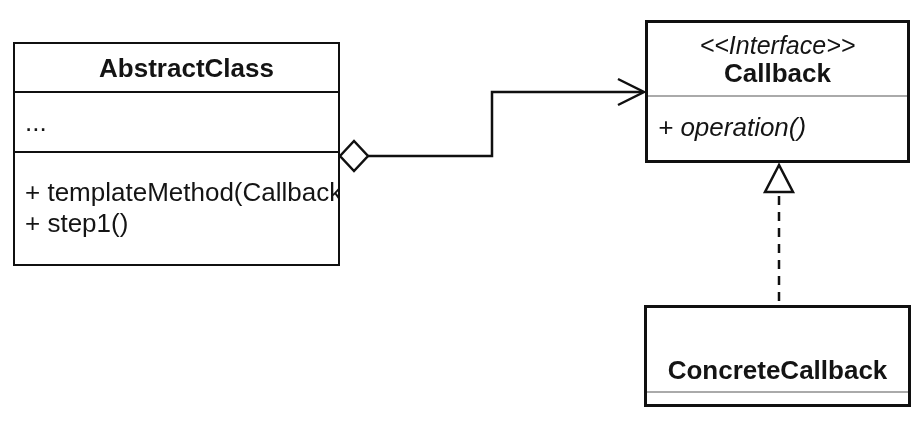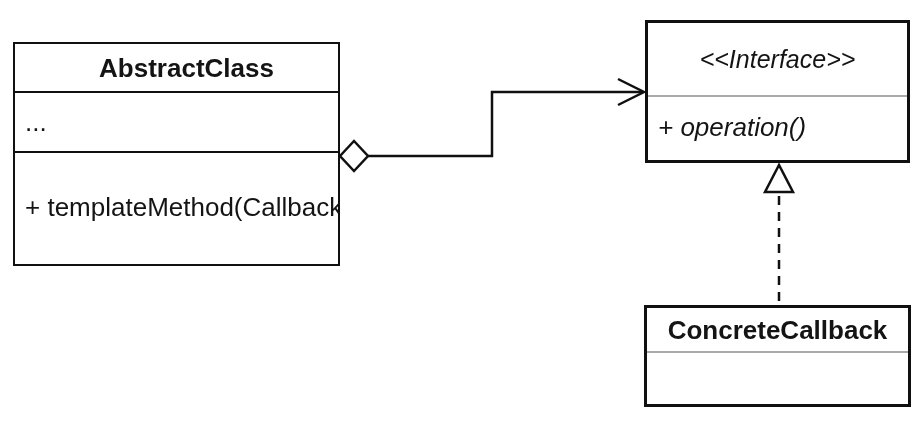--- a/index.html
+++ b/index.html
@@ -63,21 +63,21 @@
   #box-abstract { left: 13px; top: 42px; width: 327px; height: 224px; }
   #box-abstract .uml-header  { height: 49px; }
   #box-abstract .attrs-sec   { height: 60px; }
   #box-abstract .methods-sec { height: 107px; padding-top: 2px; }
 
   #box-callback { left: 645px; top: 20px; width: 265px; height: 143px; }
   #box-callback .uml-header  { height: 74px; }
   #box-callback .methods-sec { height: 61px; }
 
   #box-concrete { left: 644px; top: 305px; width: 267px; height: 102px; }
-  #box-concrete .uml-header  { height: 45px; }
+  #box-concrete .uml-header  { height: 45px; margin-top: 40px; }
   #box-concrete .methods-sec { height: 49px; }
 </style>
 </head>
 <body>
 
 <div class="canvas">
 
   <svg class="edge-layer" viewBox="0 0 924 424">
      Callback --&gt;
     <path d="M 368 156 L 492 156 L 492 92 L 643 92" fill="none" stroke="#101010" stroke-width="2.5"></path>
@@ -91,26 +91,28 @@
 
   <div class="uml-box" id="box-abstract">
     <div class="uml-section uml-header divider-black">
       <div class="class-title">AbstractClass</div>
     </div>
     <div class="uml-section member-list attrs-sec divider-black">
       <div class="member-line">...</div>
     </div>
     <div class="uml-section member-list methods-sec">
       <div class="member-line">+ templateMethod(Callback)</div>
+      <div class="member-line">+ step1()</div>
     </div>
   </div>
 
   <div class="uml-box thick" id="box-callback">
     <div class="uml-section uml-header divider-gray">
       <div class="stereotype">&lt;&lt;Interface&gt;&gt;</div>
+      <div class="class-title">Callback</div>
     </div>
     <div class="uml-section member-list methods-sec">
       <div class="member-line italic">+ operation()</div>
     </div>
   </div>
 
   <div class="uml-box thick" id="box-concrete">
     <div class="uml-section uml-header divider-gray">
       <div class="class-title">ConcreteCallback</div>
     </div>

